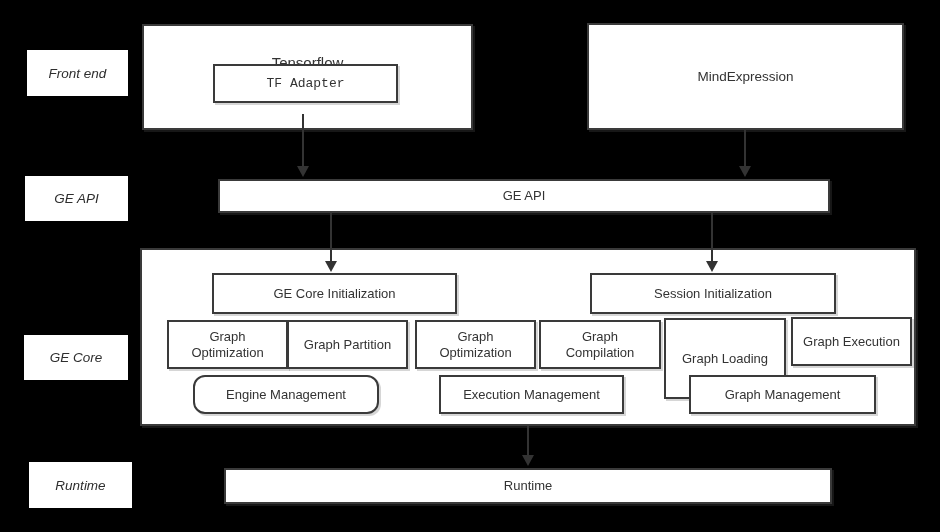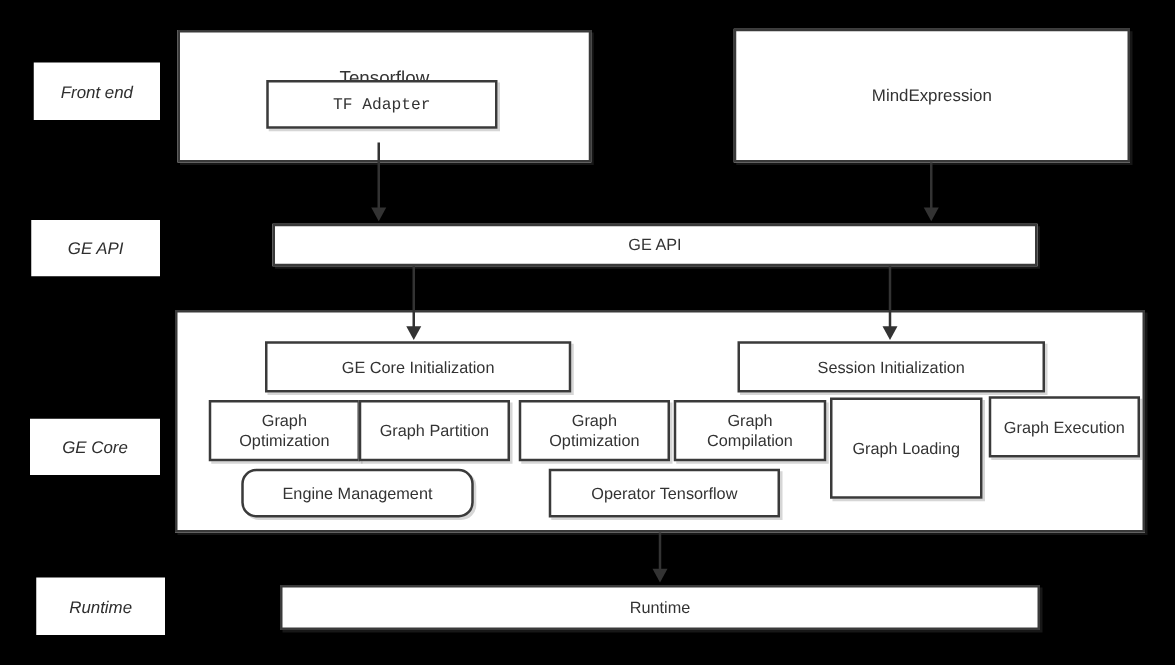--- a/index.html
+++ b/index.html
@@ -60,21 +60,22 @@
   <div class="box" style="position:absolute;left:448px;top:23px;width:242px;height:37px;">Session Initialization</div>
 
   <div class="box" style="position:absolute;left:25px;top:70px;width:101px;height:45px;padding:0 8px;">Graph Optimization</div>
   <div class="box" style="position:absolute;left:145px;top:70px;width:101px;height:45px;padding:0 8px;">Graph Partition</div>
   <div class="box" style="position:absolute;left:273px;top:70px;width:101px;height:45px;padding:0 8px;">Graph Optimization</div>
   <div class="box" style="position:absolute;left:397px;top:70px;width:102px;height:45px;padding:0 8px;">Graph Compilation</div>
   <div class="box" style="position:absolute;left:522px;top:68px;width:102px;height:45px;padding:16px 8px;">Graph Loading</div>
   <div class="box" style="position:absolute;left:649px;top:67px;width:101px;height:45px;padding:0 8px;">Graph Execution</div>
 
   <div class="box" style="position:absolute;left:51px;top:125px;width:182px;height:35px;border-radius:12px;">Engine Management</div>
-  <div class="box" style="position:absolute;left:297px;top:125px;width:181px;height:35px;">Operator Tensorflow</div>
+  <div class="box" style="position:absolute;left:297px;top:125px;width:181px;height:35px;">Execution Management</div>
+  <div class="box" style="position:absolute;left:547px;top:125px;width:183px;height:35px;">Graph Management</div>
 </div>
 
 <div class="abs box" style="left:224px;top:468px;width:608px;height:36px;">Runtime</div>
 
 <div class="arrow" style="left:302px;top:114px;height:53px;"></div>
 <div class="arrow" style="left:744px;top:130px;height:37px;"></div>
 <div class="arrow" style="left:330px;top:213px;height:49px;z-index:2;"></div>
 <div class="arrow" style="left:711px;top:213px;height:49px;z-index:2;"></div>
 <div class="arrow" style="left:527px;top:426px;height:30px;"></div>
 

